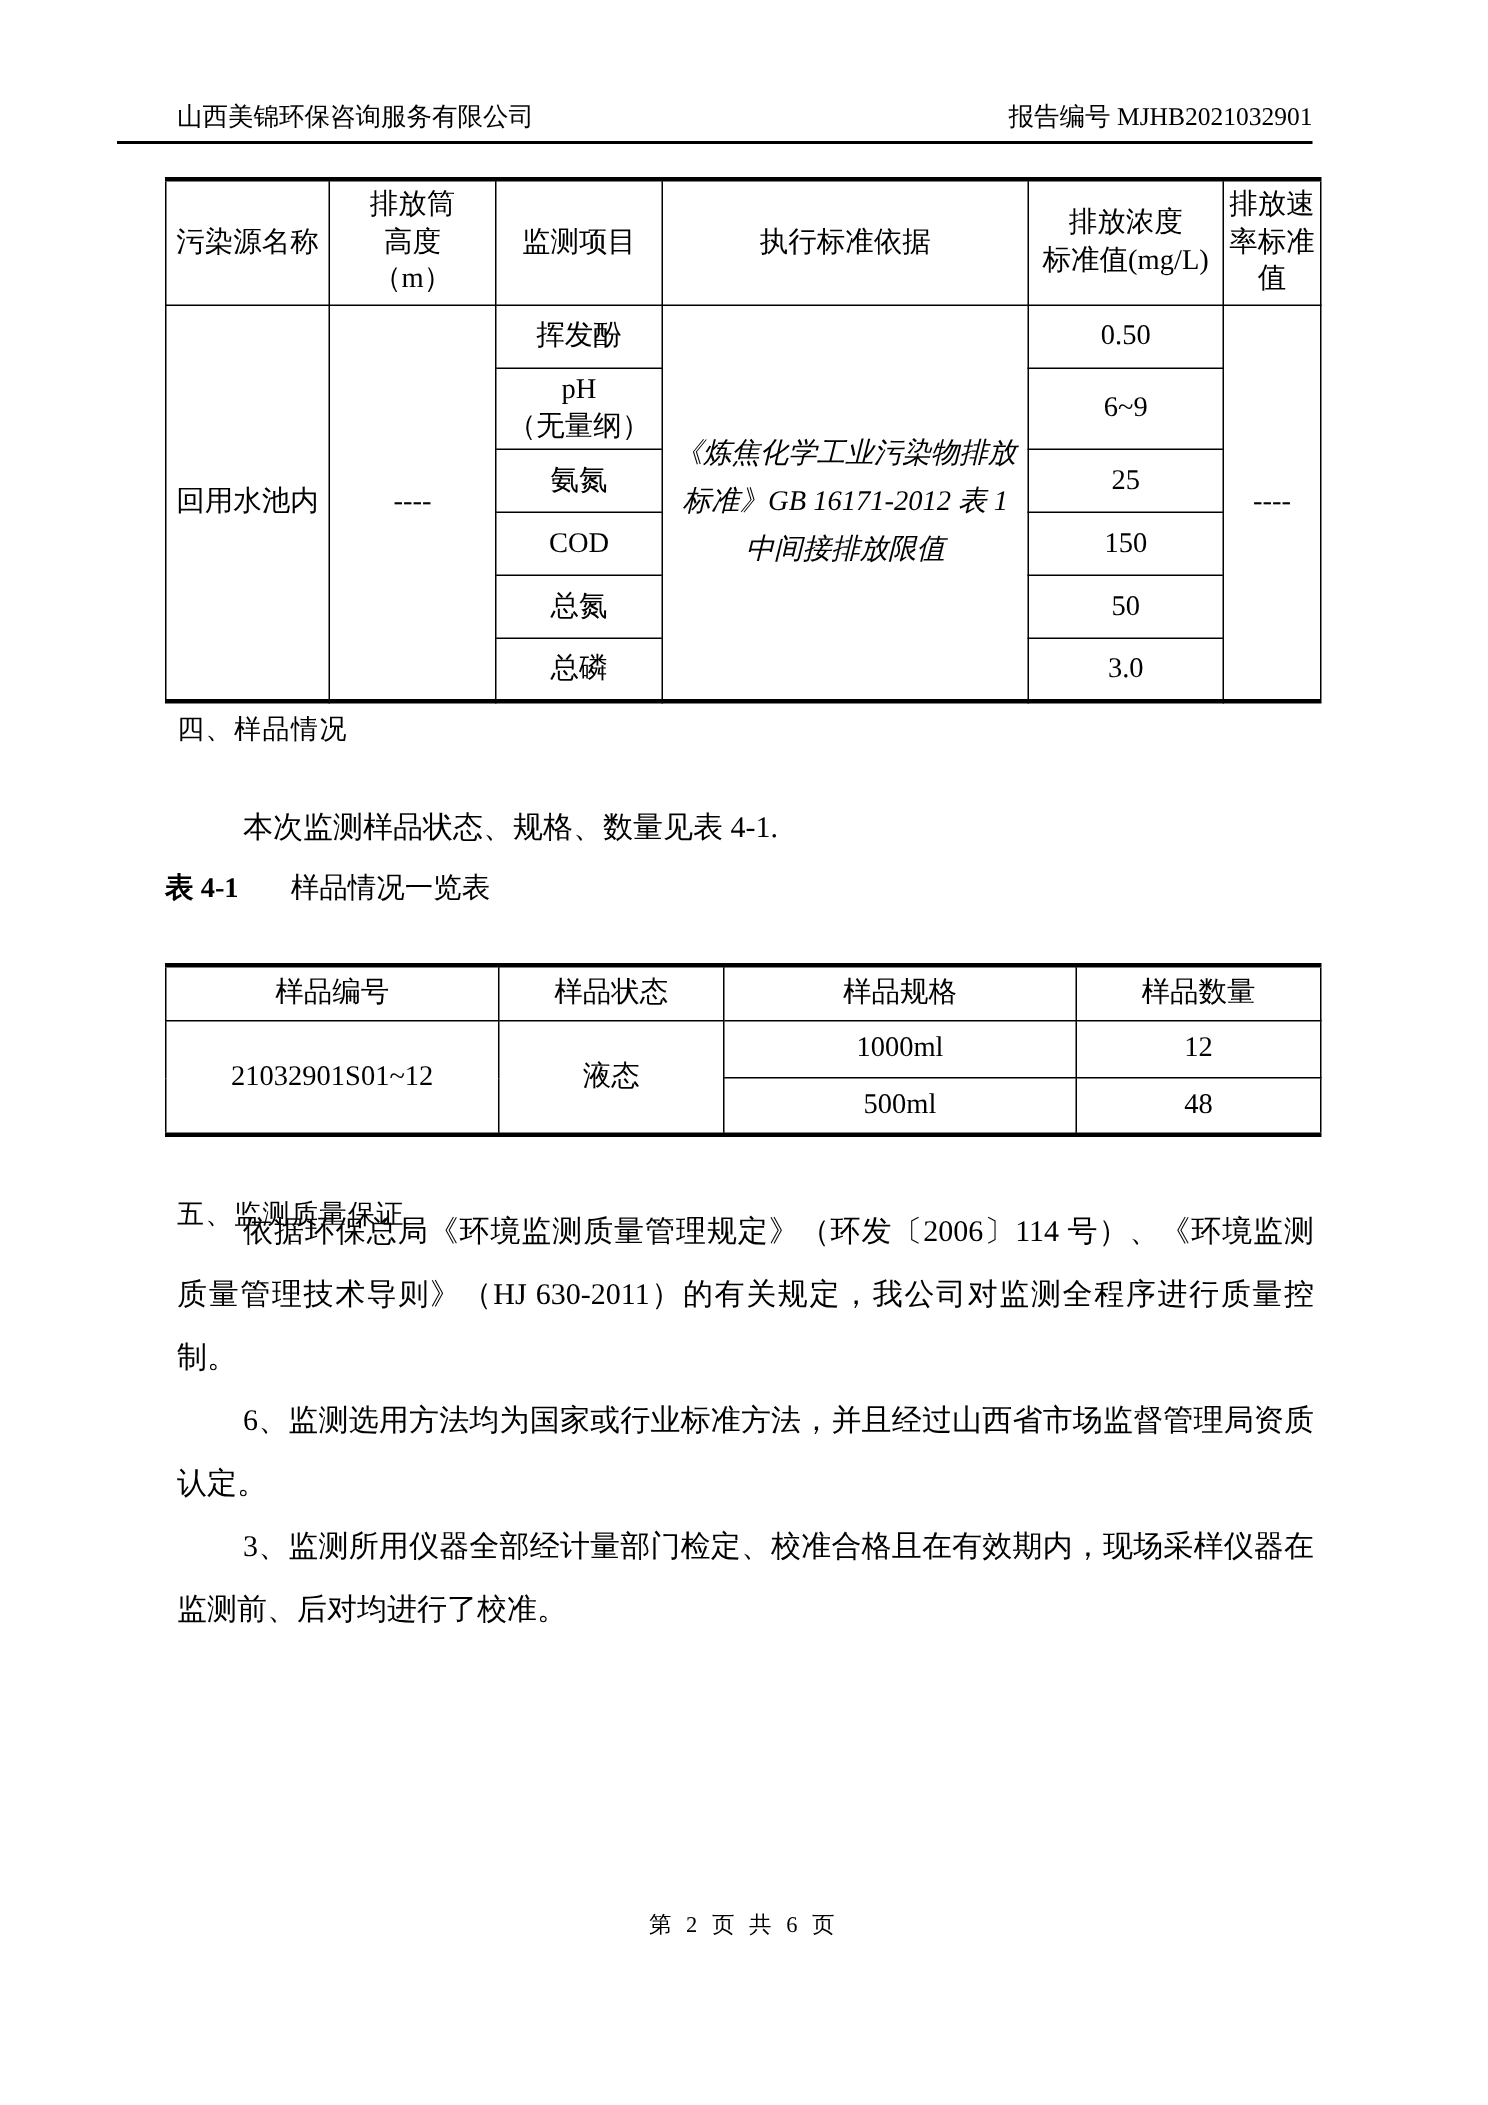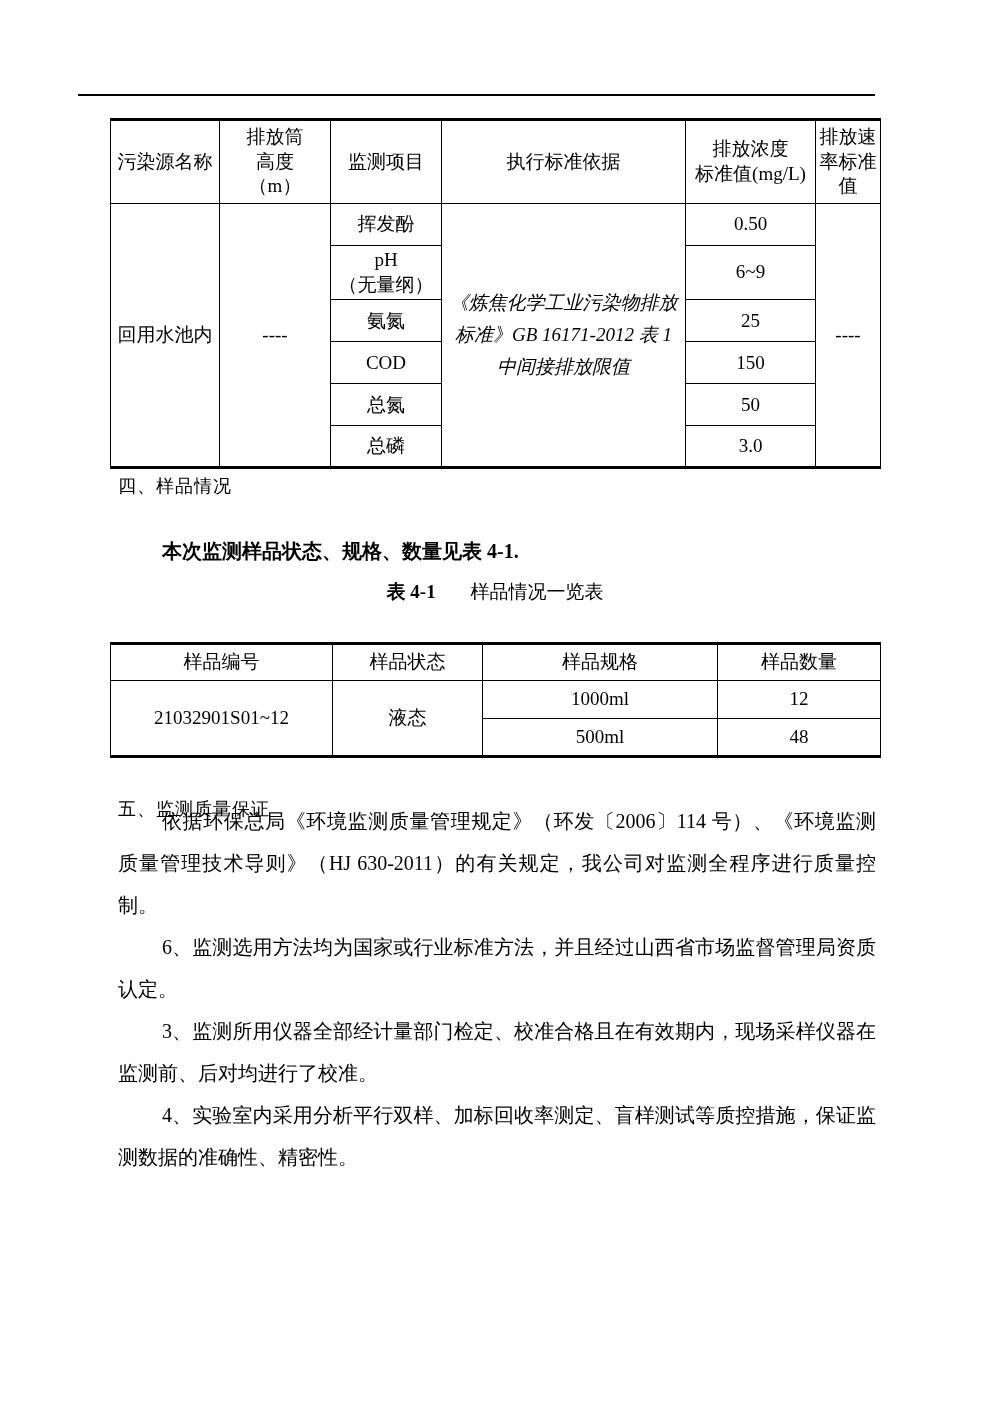--- a/index.html
+++ b/index.html
@@ -47,45 +47,48 @@
   
   .section-heading {
     position:absolute; left:118px;
     font-size:18px; font-weight:normal; letter-spacing:1px;
   }
   .h4 { top:474px; }
   .h5 { top:797px; }
   .intro-para {
     position:absolute; top:538px; left:162px;
     font-size:20px;
-    font-weight:bold;
   }
   .table-caption {
     position:absolute; top:579px; left:110px; width:770px;
-    text-align:center; font-size:19px;
+    font-size:19px;
   }
   .table-caption .cap-prefix { font-weight:bold; }
   .table-caption .cap-title { margin-left:30px; }
   .qa-block {
     position:absolute; top:800px; left:118px; width:758px;
     font-size:20px; line-height:42px;
     text-align:justify;
   }
   .qa-block p { text-indent:44px; }
   
   .footer {
     position:absolute; top:1274px; left:0; width:100%;
     text-align:center; font-size:15px; letter-spacing:3px;
   }
 </style>
 </head>
 <body>
 
 <div class="page">
 
+  <div class="header">
+    <span>山西美锦环保咨询服务有限公司</span>
+    <span>报告编号 MJHB2021032901</span>
+  </div>
   <div class="header-rule"></div>
 
   <table class="doc-table standards-table">
     <colgroup>
       <col style="width:109px">
         <col style="width:111px">
         <col style="width:111px">
       <col style="width:244px">
         <col style="width:130px">
         <col style="width:65px">
@@ -175,17 +178,17 @@
       </tr>
     </tbody>
   </table>
 
   <div class="section-heading h5">五、监测质量保证</div>
 
   <div class="qa-block">
     <p>依据环保总局《环境监测质量管理规定》（环发〔2006〕114 号）、《环境监测质量管理技术导则》（HJ 630-2011）的有关规定，我公司对监测全程序进行质量控制。</p>
     <p>6、监测选用方法均为国家或行业标准方法，并且经过山西省市场监督管理局资质认定。</p>
     <p>3、监测所用仪器全部经计量部门检定、校准合格且在有效期内，现场采样仪器在监测前、后对均进行了校准。</p>
-    <p>4、实验室内采用分析平行双样、加标回收率测定、盲样测试等质控措施，保证监测数据的准确性、精密性。</p>
   </div>
 
+  <div class="footer">第 2 页 共 6 页</div>
 
 </div>
 
 </body></html>

